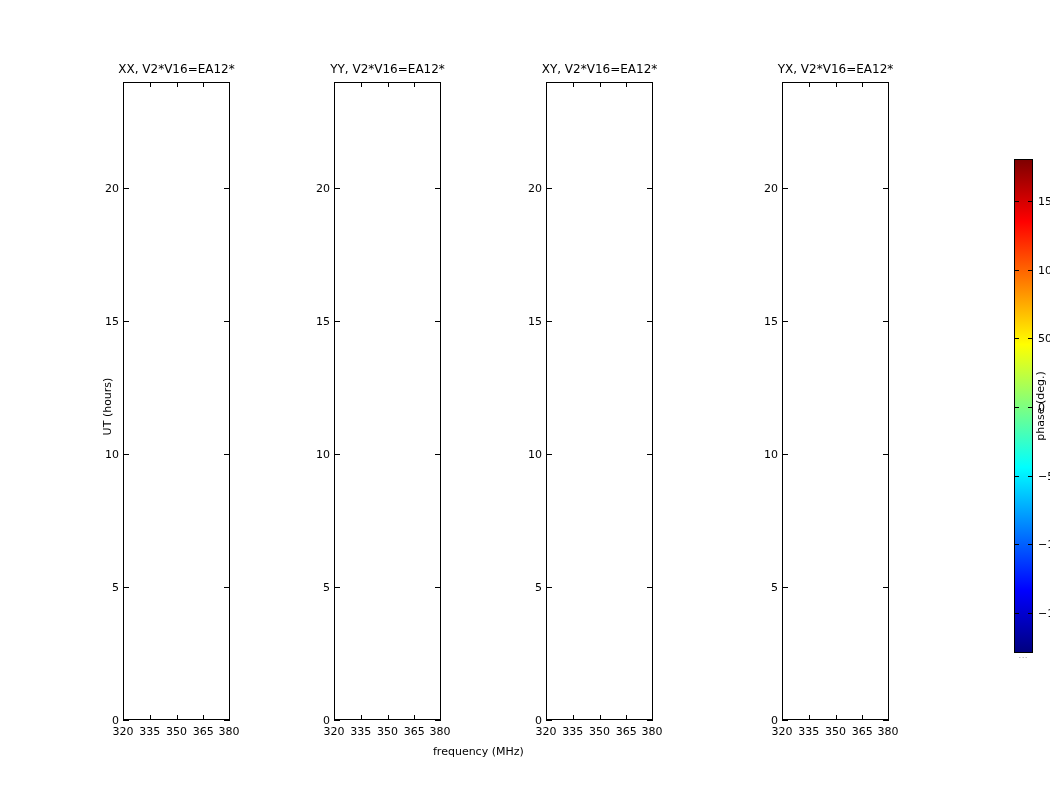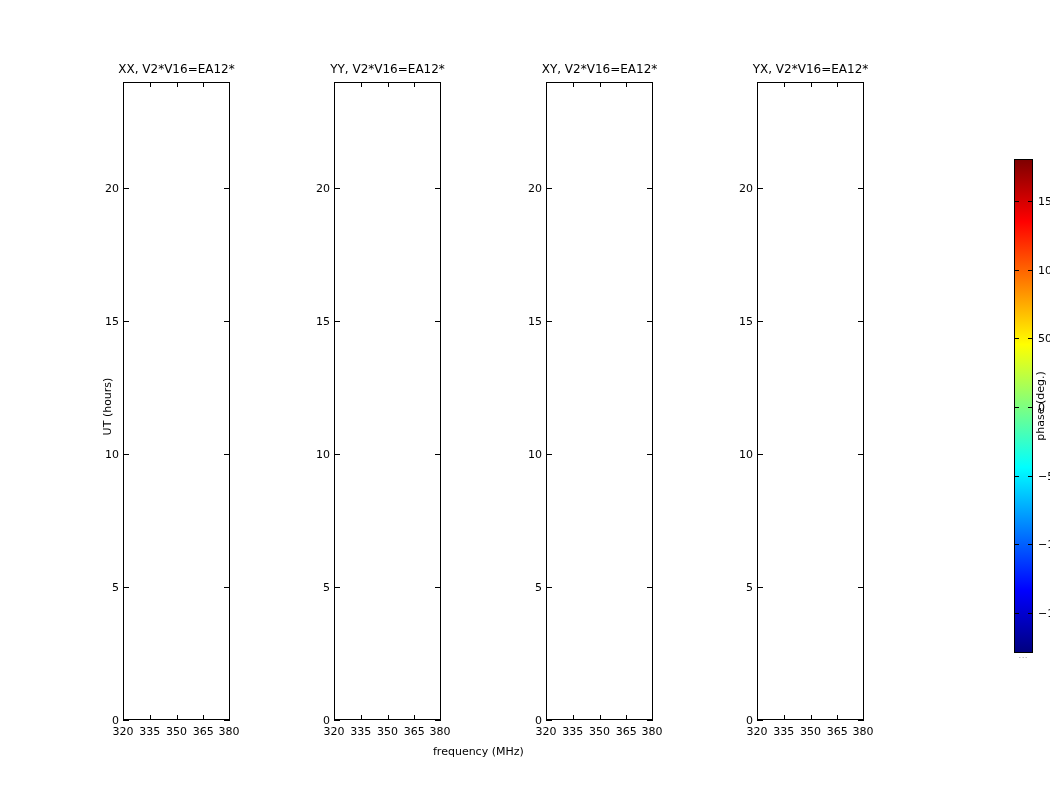--- a/index.html
+++ b/index.html
@@ -268,21 +268,21 @@
       <div class="xtick top" style="left: 53.5px;"></div>
       <div class="xlabel-txt" style="left: 53.5px;">350</div>
       <div class="xtick" style="left: 80.25px;"></div>
       <div class="xtick top" style="left: 80.25px;"></div>
       <div class="xlabel-txt" style="left: 80.25px;">365</div>
       <div class="xtick" style="left: 106px;"></div>
       <div class="xtick top" style="left: 106px;"></div>
       <div class="xlabel-txt" style="left: 106px;">380</div>
     </div>
 
-  <div class="panel" id="panel-3" style="left:757px;text-decoration:underline;">
+  <div class="panel" id="panel-3" style="left:782px;text-decoration:underline;">
     <div class="ptitle">YX, V2*V16=EA12*</div>
     <div class="axes"></div>
   <div class="ytick" style="top: 638px;"></div>
       <div class="ytick right" style="top: 638px;"></div>
       <div class="ylabel-txt" style="top: 638px;">0</div>
       <div class="ytick" style="top: 505.083px;"></div>
       <div class="ytick right" style="top: 505.083px;"></div>
       <div class="ylabel-txt" style="top: 505.083px;">5</div>
       <div class="ytick" style="top: 372.167px;"></div>
       <div class="ytick right" style="top: 372.167px;"></div>

